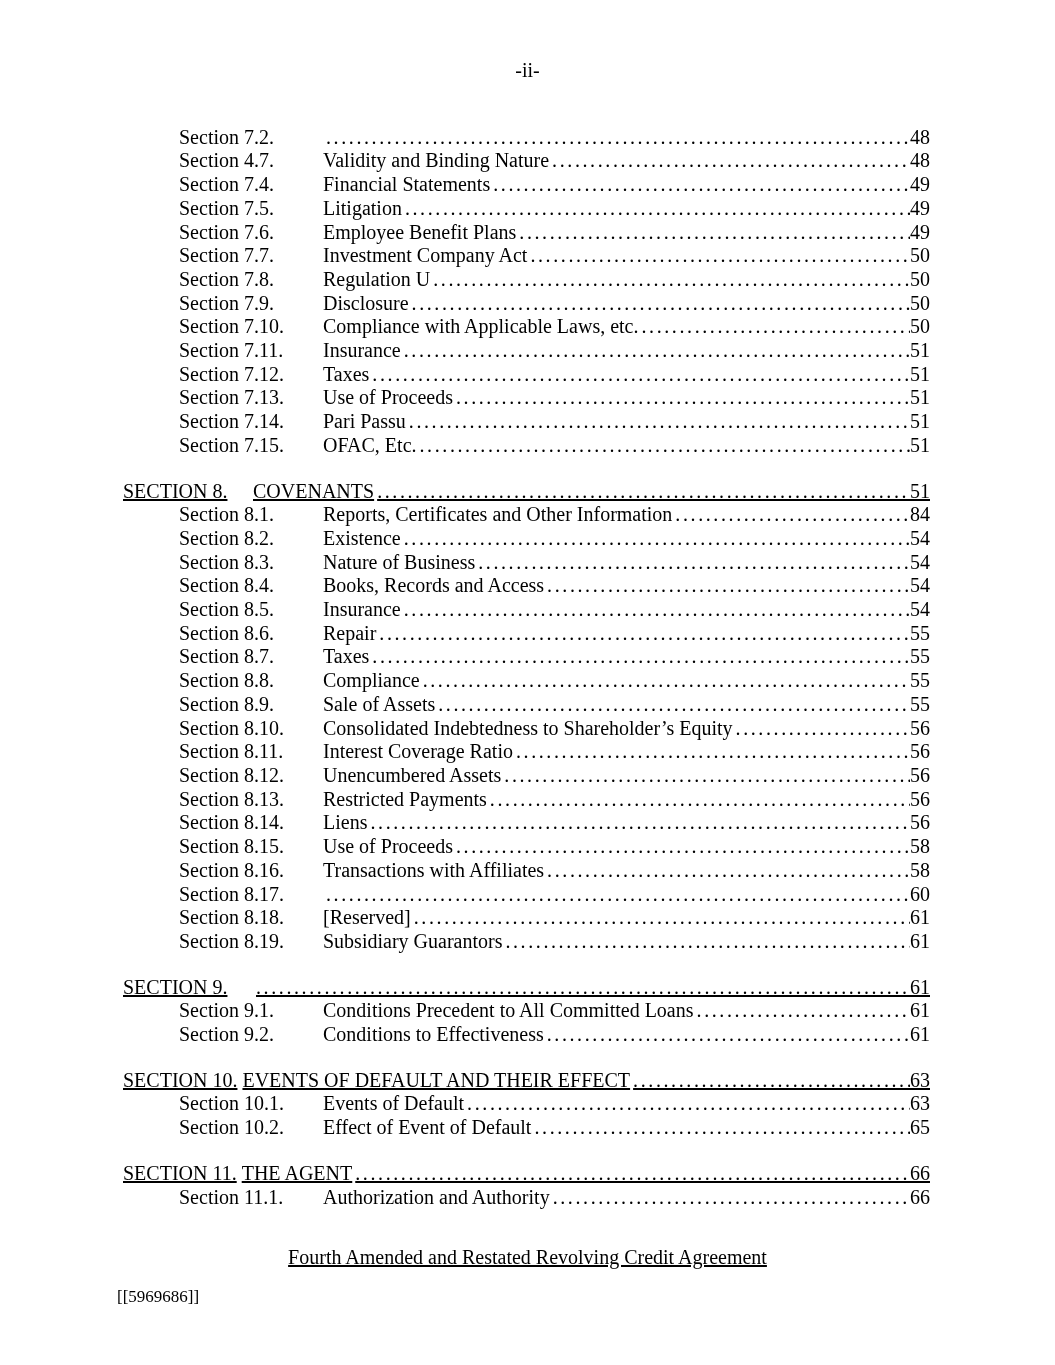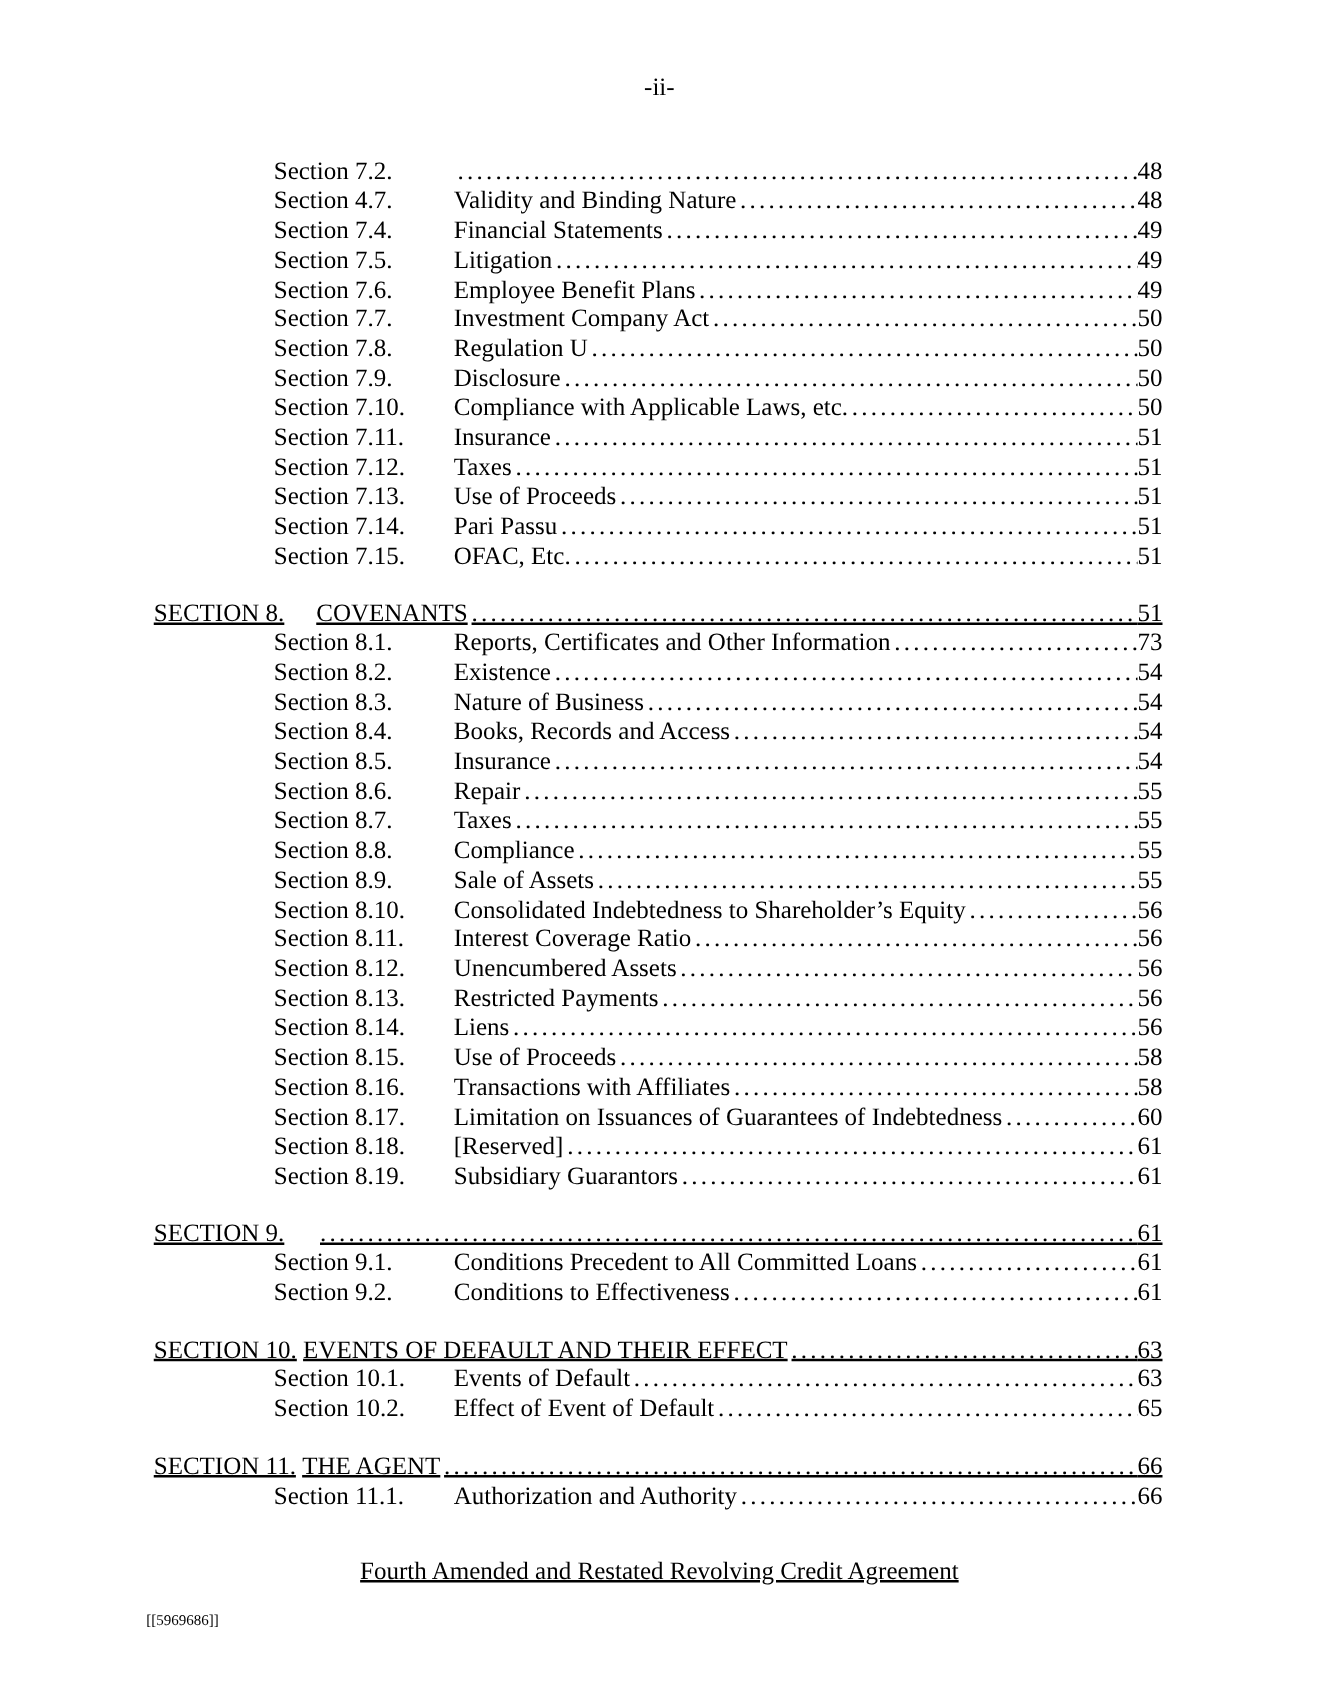--- a/index.html
+++ b/index.html
@@ -12,21 +12,21 @@
     color: #000000;
     font-family: "Liberation Serif", "DejaVu Serif", serif;
     font-size: 20px;
     line-height: 23.7px;
     overflow: hidden;
   }
   .header { padding-top: 59px; text-align: center; }
   .toc { margin: 43px 125px 0 123px; }
 
   .toc-row { display: flex; align-items: baseline; }
-  .toc-row.sub { margin-left: 96px; }
+  .toc-row.sub { margin-left: 56px; }
   .toc-row.sub .num { flex: 0 0 144px; width: 144px; }
   .toc-row.heading { margin-top: 22px; text-decoration: underline; }
   .toc-row.heading .num { flex: 0 0 auto; margin-right: 5px; }
   .toc-row.heading .num.tab { min-width: 130px; margin-right: 0; }
 
   .title { flex: 0 0 auto; white-space: nowrap; }
   .dots {
     flex: 1 1 auto;
     min-width: 0;
     overflow: hidden;
@@ -41,21 +41,21 @@
     top: 1246px;
     left: 0;
     width: 100%;
     text-align: center;
     text-decoration: underline;
   }
   .doc-id {
     position: absolute;
     top: 1289px;
     left: 117px;
-    font-size: 12px;
+    font-size: 17px;
     line-height: 15px;
     text-align: right;
   }
 </style>
 </head>
 <body>
 
 <div class="page">
   <div class="header">-ii-</div>
 
@@ -146,21 +146,21 @@
       <div class="toc-row heading">
         <span class="num tab">SECTION 8.</span>
         <span class="title">COVENANTS</span>
         <span class="dots">....................................................................................................................................................................................</span>
         <span class="pg">51</span>
       </div>
       <div class="toc-row sub">
         <span class="num">Section 8.1.</span>
         <span class="title">Reports, Certificates and Other Information</span>
         <span class="dots">....................................................................................................................................................................................</span>
-        <span class="pg">73</span>
+        <span class="pg">84</span>
       </div>
       <div class="toc-row sub">
         <span class="num">Section 8.2.</span>
         <span class="title">Existence</span>
         <span class="dots">....................................................................................................................................................................................</span>
         <span class="pg">54</span>
       </div>
       <div class="toc-row sub">
         <span class="num">Section 8.3.</span>
         <span class="title">Nature of Business</span>
@@ -240,21 +240,20 @@
         <span class="pg">58</span>
       </div>
       <div class="toc-row sub">
         <span class="num">Section 8.16.</span>
         <span class="title">Transactions with Affiliates</span>
         <span class="dots">....................................................................................................................................................................................</span>
         <span class="pg">58</span>
       </div>
       <div class="toc-row sub">
         <span class="num">Section 8.17.</span>
-        <span class="title">Limitation on Issuances of Guarantees of Indebtedness</span>
         <span class="dots">....................................................................................................................................................................................</span>
         <span class="pg">60</span>
       </div>
       <div class="toc-row sub">
         <span class="num">Section 8.18.</span>
         <span class="title">[Reserved]</span>
         <span class="dots">....................................................................................................................................................................................</span>
         <span class="pg">61</span>
       </div>
       <div class="toc-row sub">

